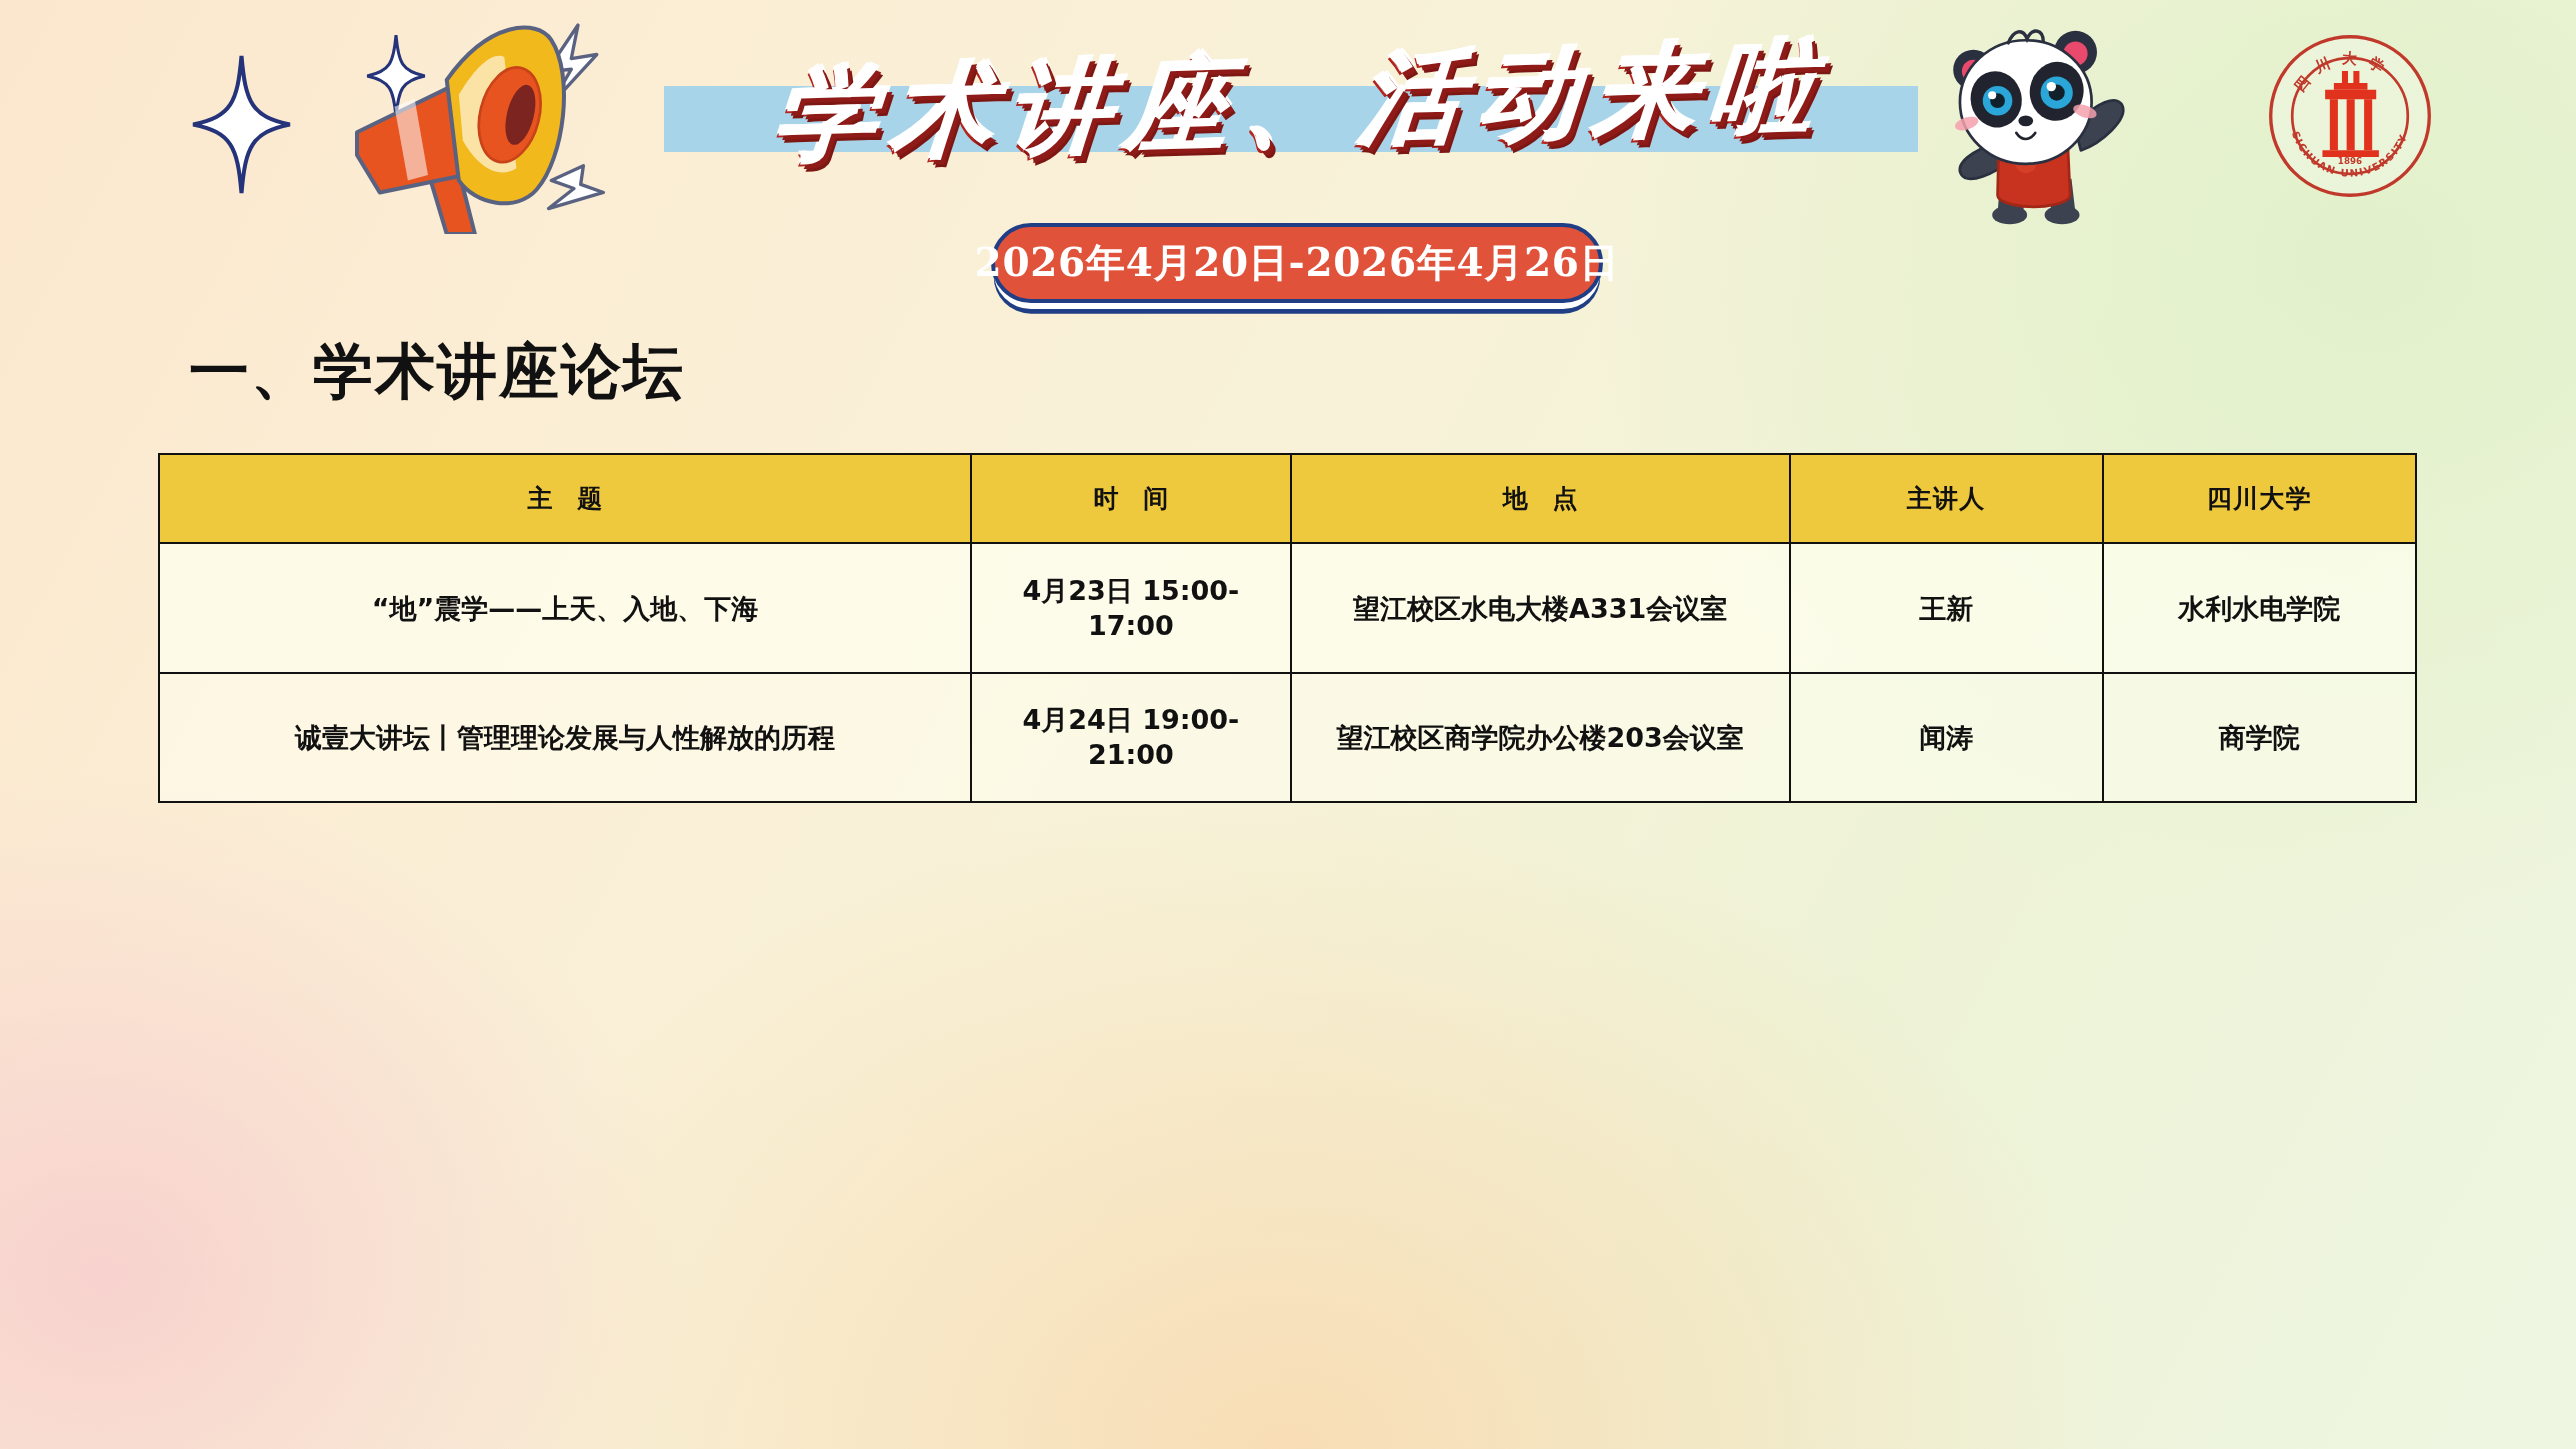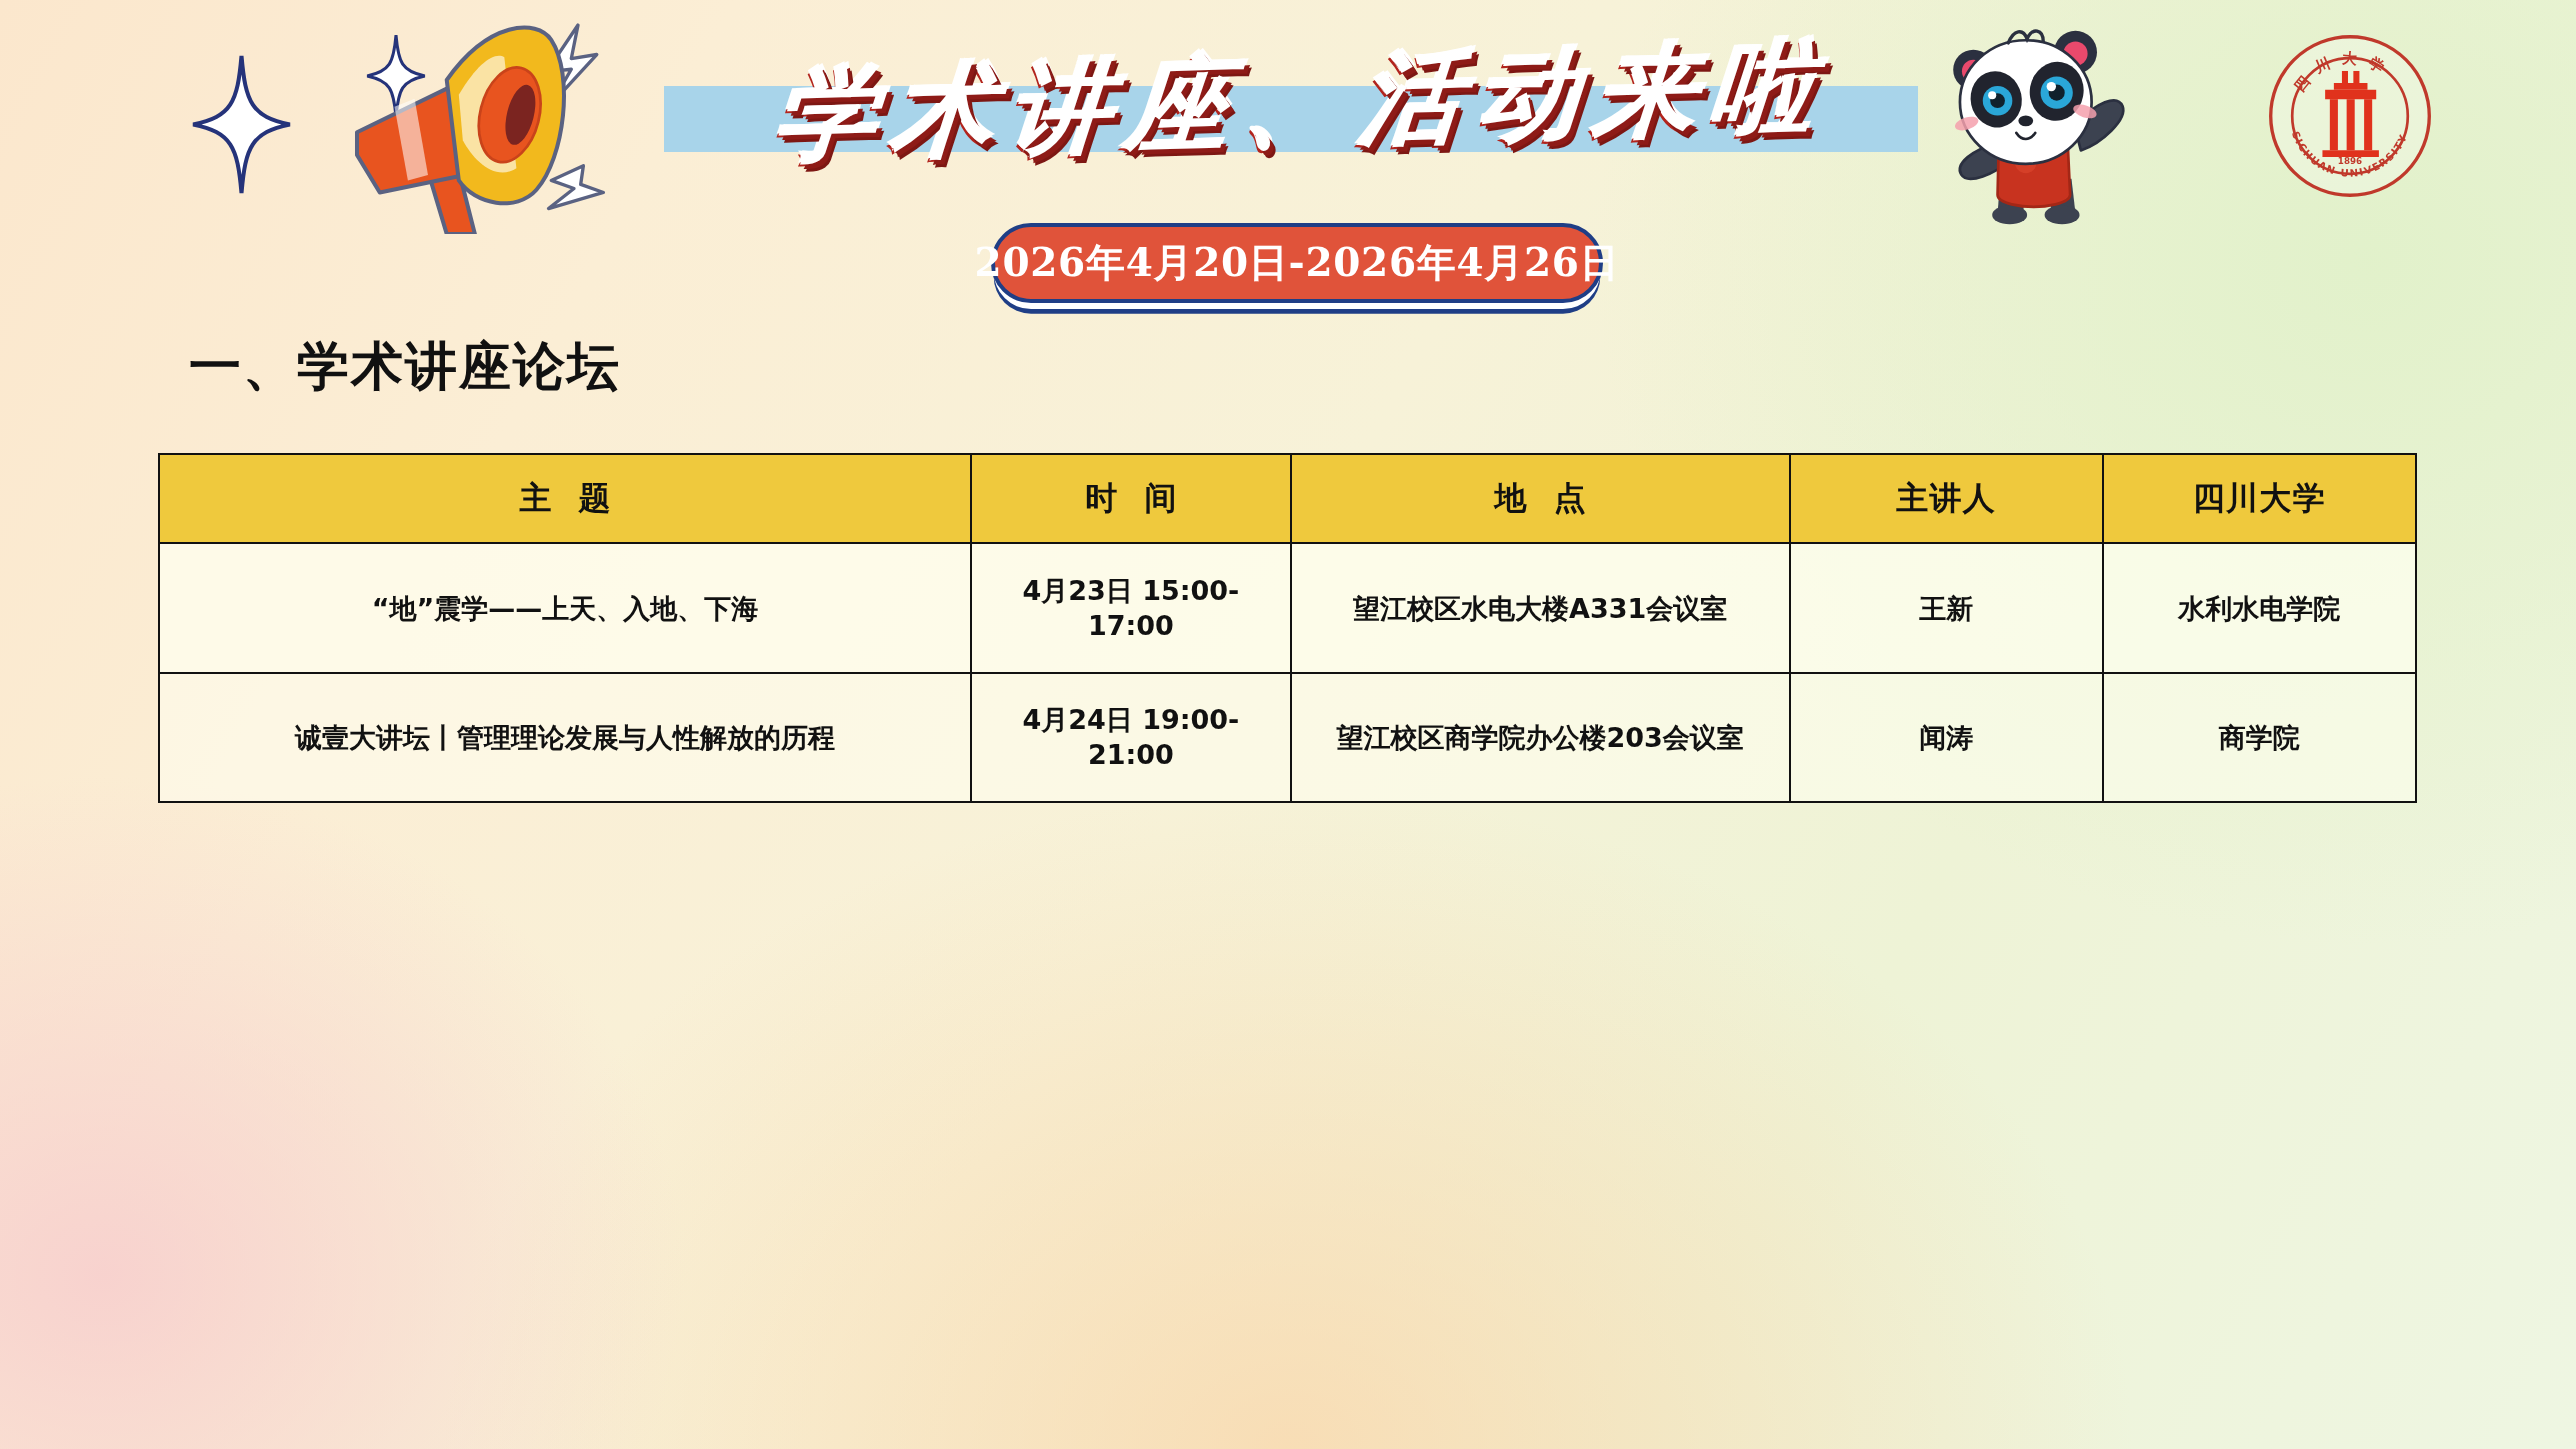--- a/index.html
+++ b/index.html
@@ -90,21 +90,21 @@
     white-space: nowrap;
     text-align: center;
   }
 
   
   #section-heading {
     position: absolute;
     left: 189px;
     top: 332px;
     font-family: "DejaVu Sans", "Liberation Sans", sans-serif;
-    font-size: 52px;
+    font-size: 60px;
     font-weight: bold;
     color: #111111;
     letter-spacing: 2px;
     white-space: nowrap;
   }
 
   
   #schedule-table {
     position: absolute;
     left: 158px;
@@ -120,21 +120,21 @@
     text-align: center;
     vertical-align: middle;
     font-family: "DejaVu Sans", "Liberation Sans", sans-serif;
     font-weight: bold;
     color: #111111;
     padding: 6.7px 9.4px;
   }
   #schedule-table thead th {
     background: #efc93d;
     height: 74px;
-    font-size: 32px;
+    font-size: 25px;
     letter-spacing: 8px;
     padding-left: 17.4px;
   }
   #schedule-table thead th.tight { letter-spacing: 1.3px; padding-left: 9.4px; margin-top: 8px; }
 
   #schedule-table tbody td { height: 114px; font-size: 27px; line-height: 1.3; }
   #schedule-table tbody tr:nth-child(odd)  td { background: rgba(255,255,240,0.72); }
   #schedule-table tbody tr:nth-child(even) td { background: rgba(255,255,240,0.55); }
 
   .c-topic   { width: 731px; }

